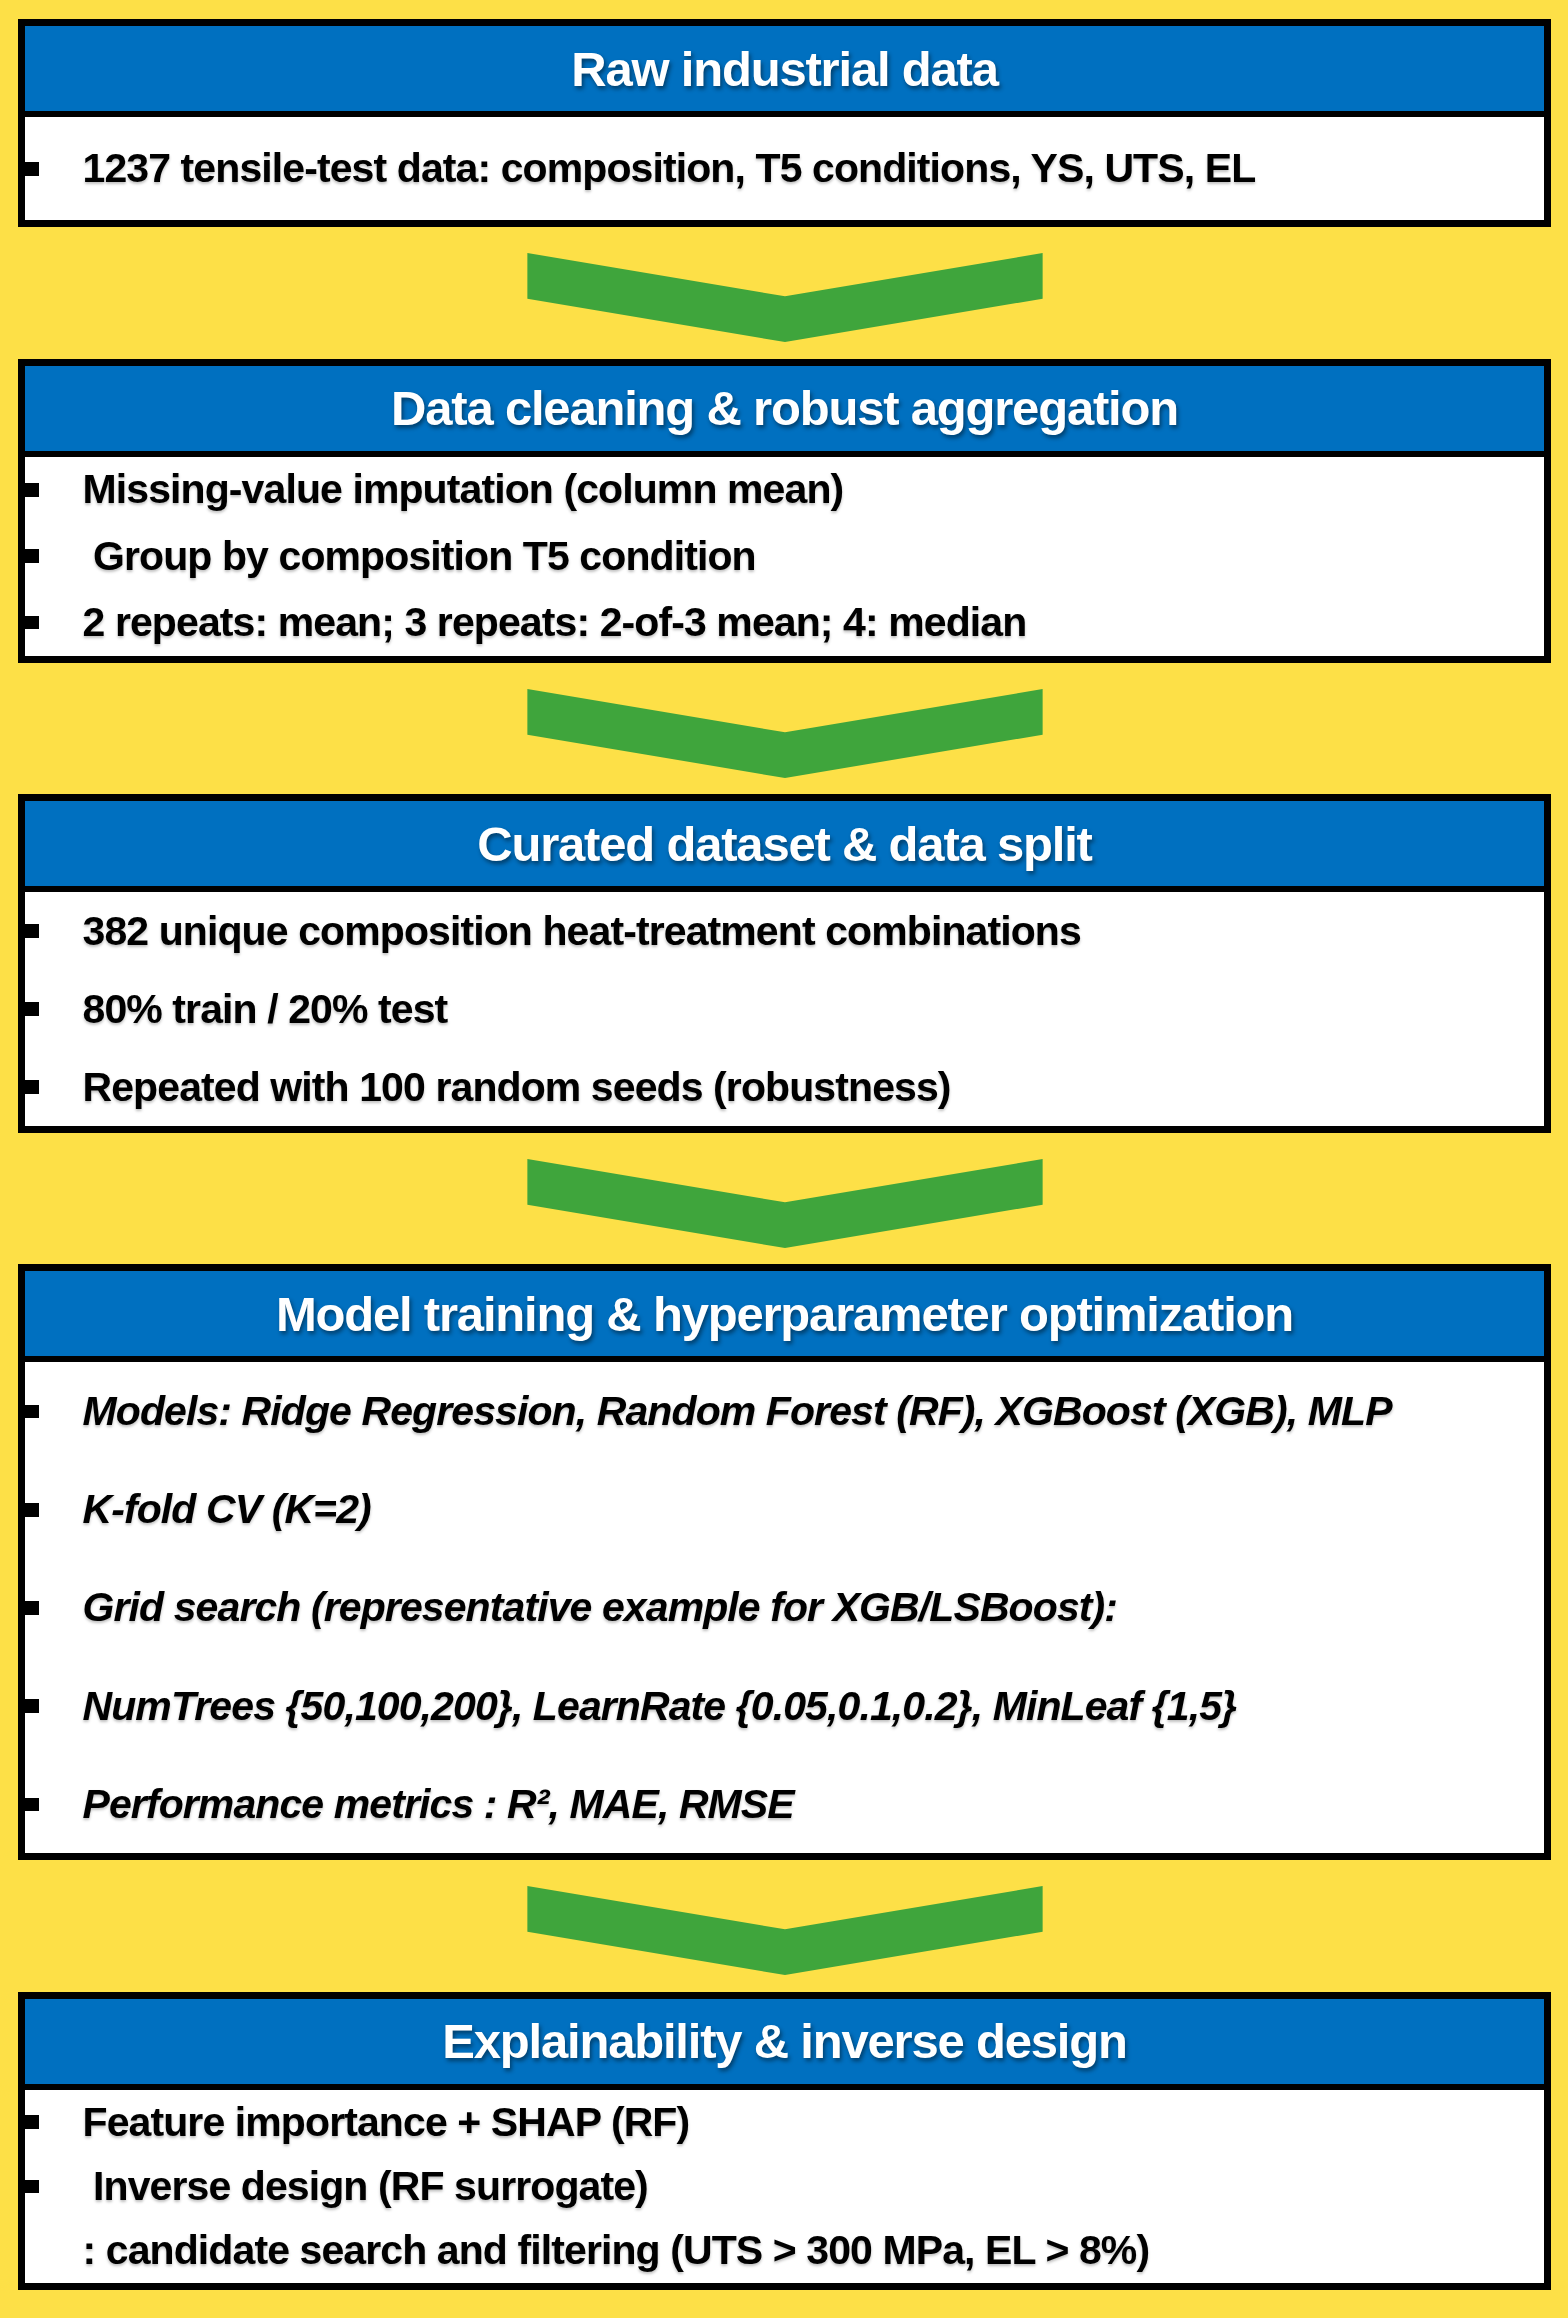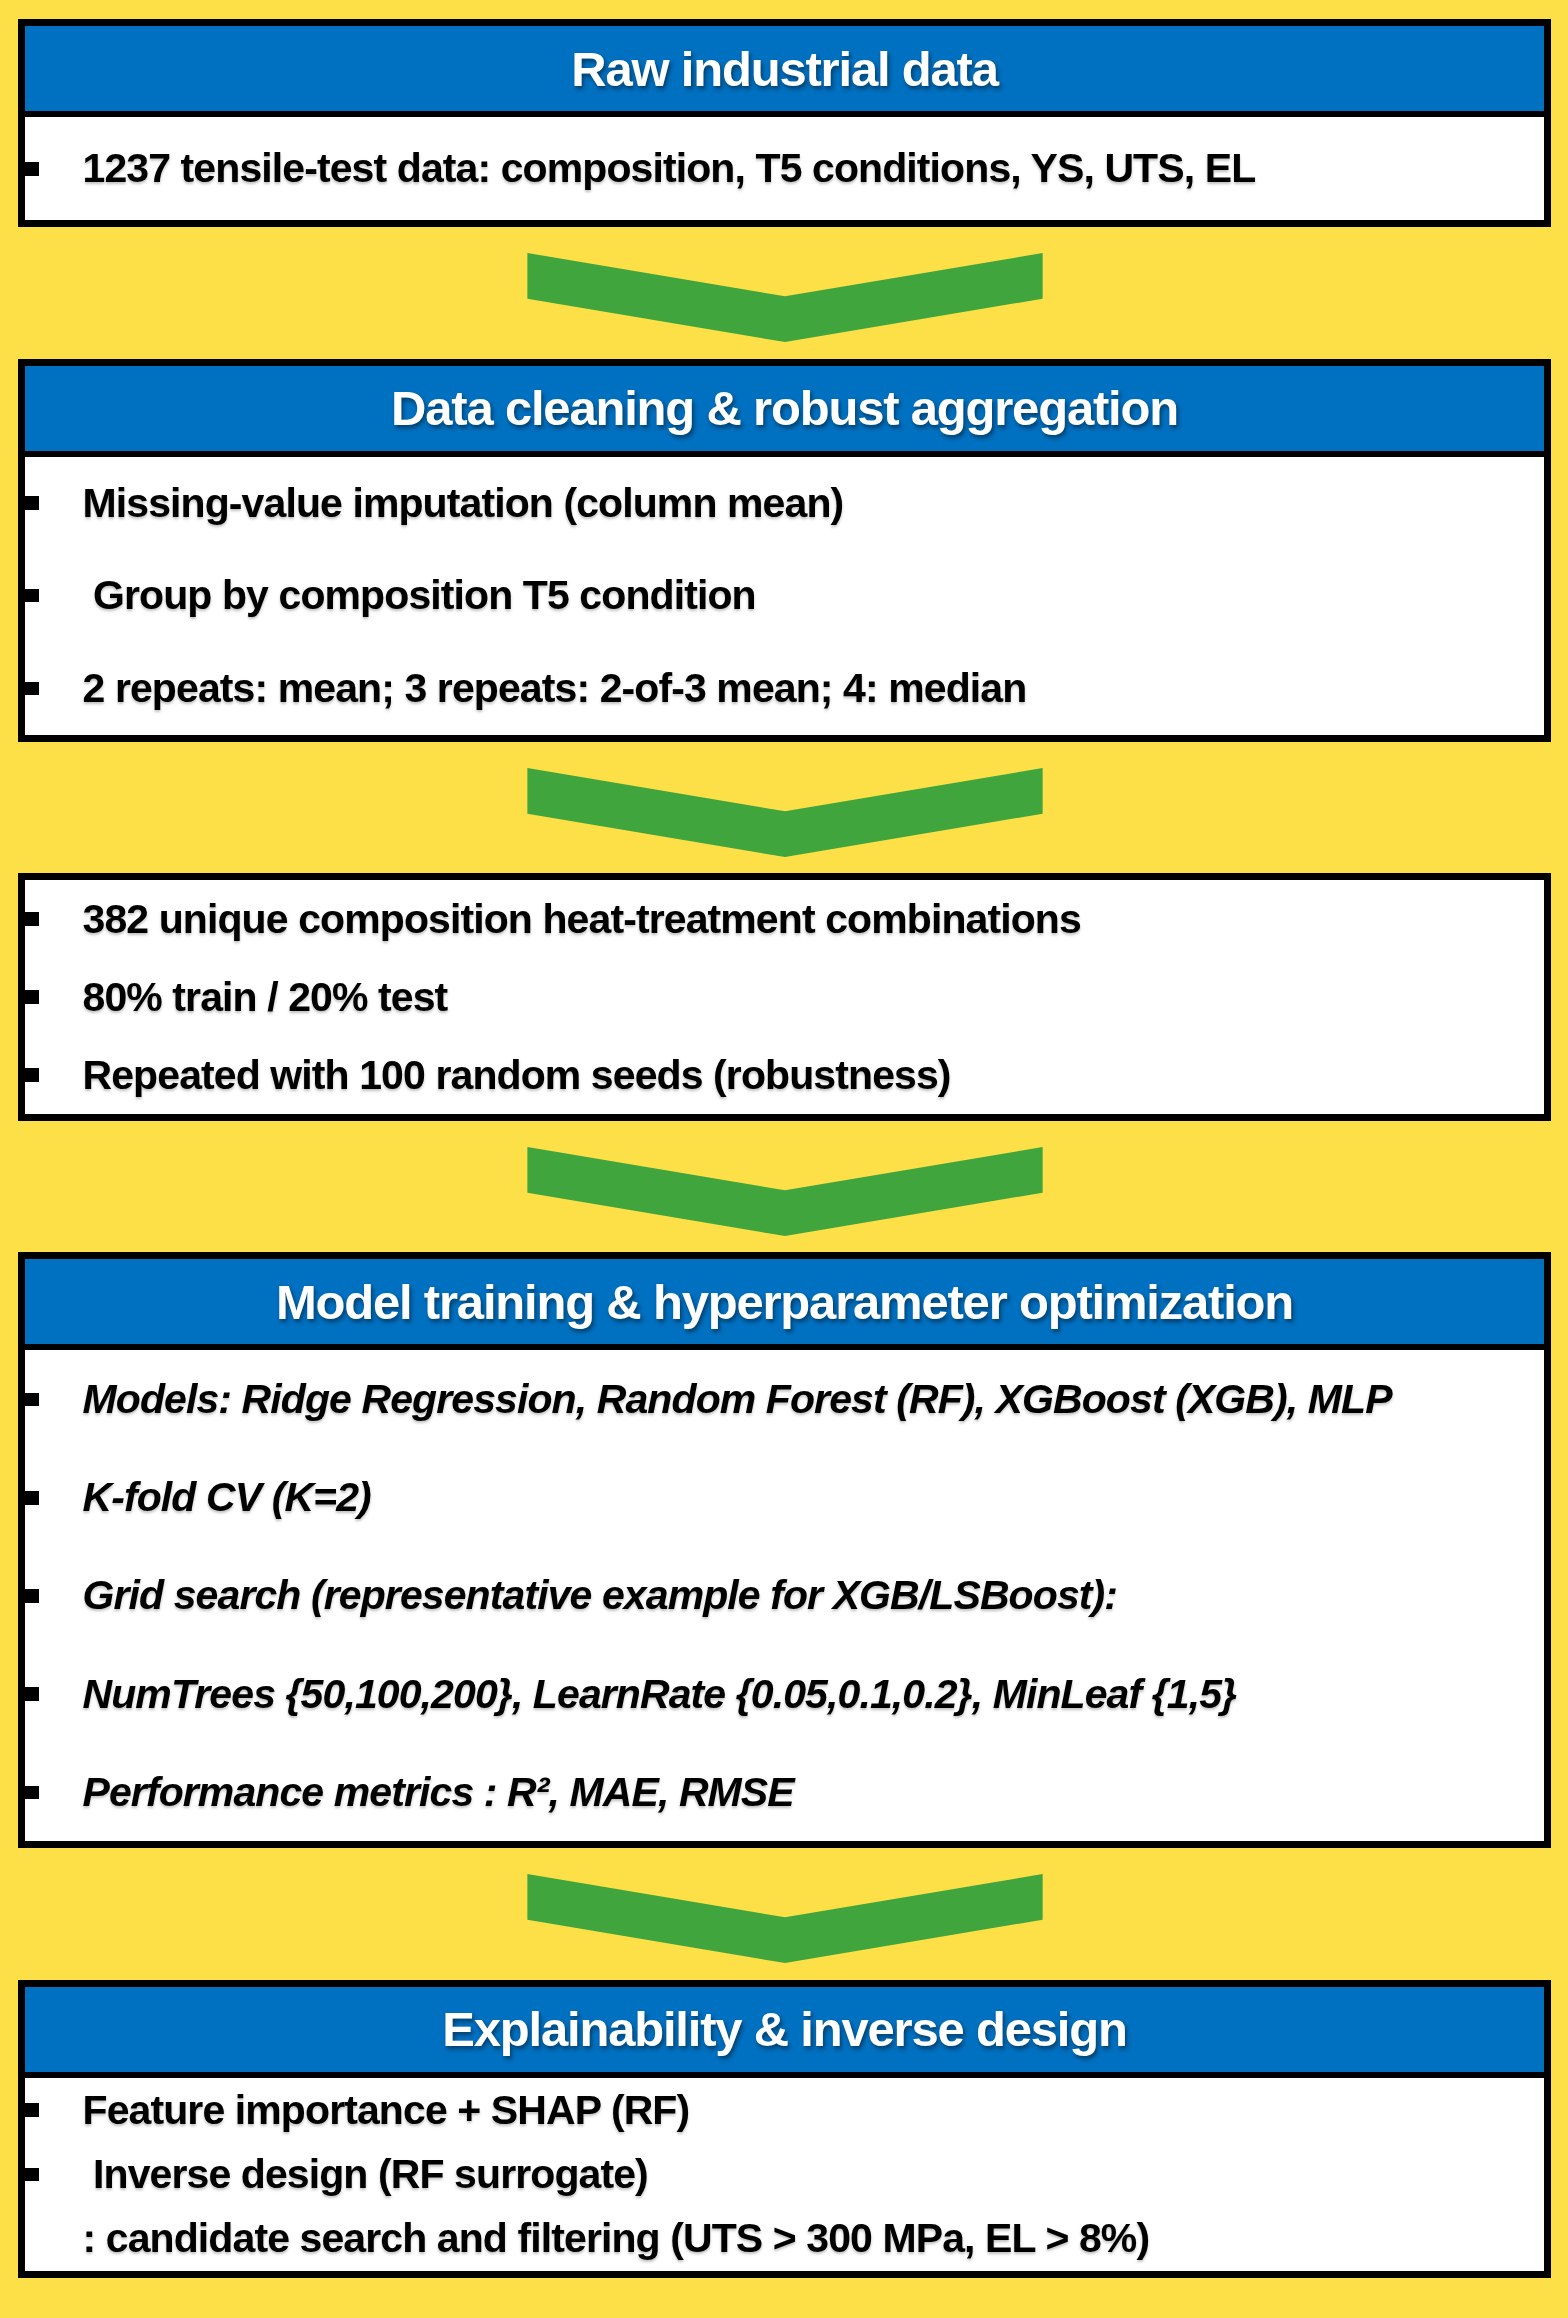--- a/index.html
+++ b/index.html
@@ -33,21 +33,21 @@
     letter-spacing: -1.2px;
     text-shadow: 1.8px 2.9px 4.1px rgba(0,0,0,0.45);
     white-space: pre;
   }
   .box-body {
     display: flex;
     flex-direction: column;
     justify-content: center;
   }
   .body-s1 { height: 103px; }
-  .body-s2 { height: 278px; }
+  .body-s2 { height: 199px; }
   .body-s3 { height: 234px; }
   .body-s4 { height: 491px; font-style: italic; }
   .body-s5 { height: 193px; border-radius: 13px; }
   .bullet-row {
     flex: 1 1 auto;
     display: flex;
     align-items: center;
     min-height: 0;
   }
   .bullet-sq {
@@ -116,20 +116,23 @@
     </div>
   </section>
 
   <div class="arrow-wrap">
     <svg viewBox="0 0 880 152">
       <polygon points="0,0 440,74 880,0 880,78 440,152 0,78" fill="#3FA53C"></polygon>
     </svg>
   </div>
 
   <section class="flow-box">
+    <div class="box-header">
+      <span class="box-title">Curated dataset &amp; data split</span>
+    </div>
     <div class="box-body body-s3">
       <div class="bullet-row">
         <span class="bullet-sq"></span>
         <span class="bullet-text">382 unique composition heat-treatment combinations</span>
       </div>
       <div class="bullet-row">
         <span class="bullet-sq"></span>
         <span class="bullet-text">80% train / 20% test</span>
       </div>
       <div class="bullet-row">

